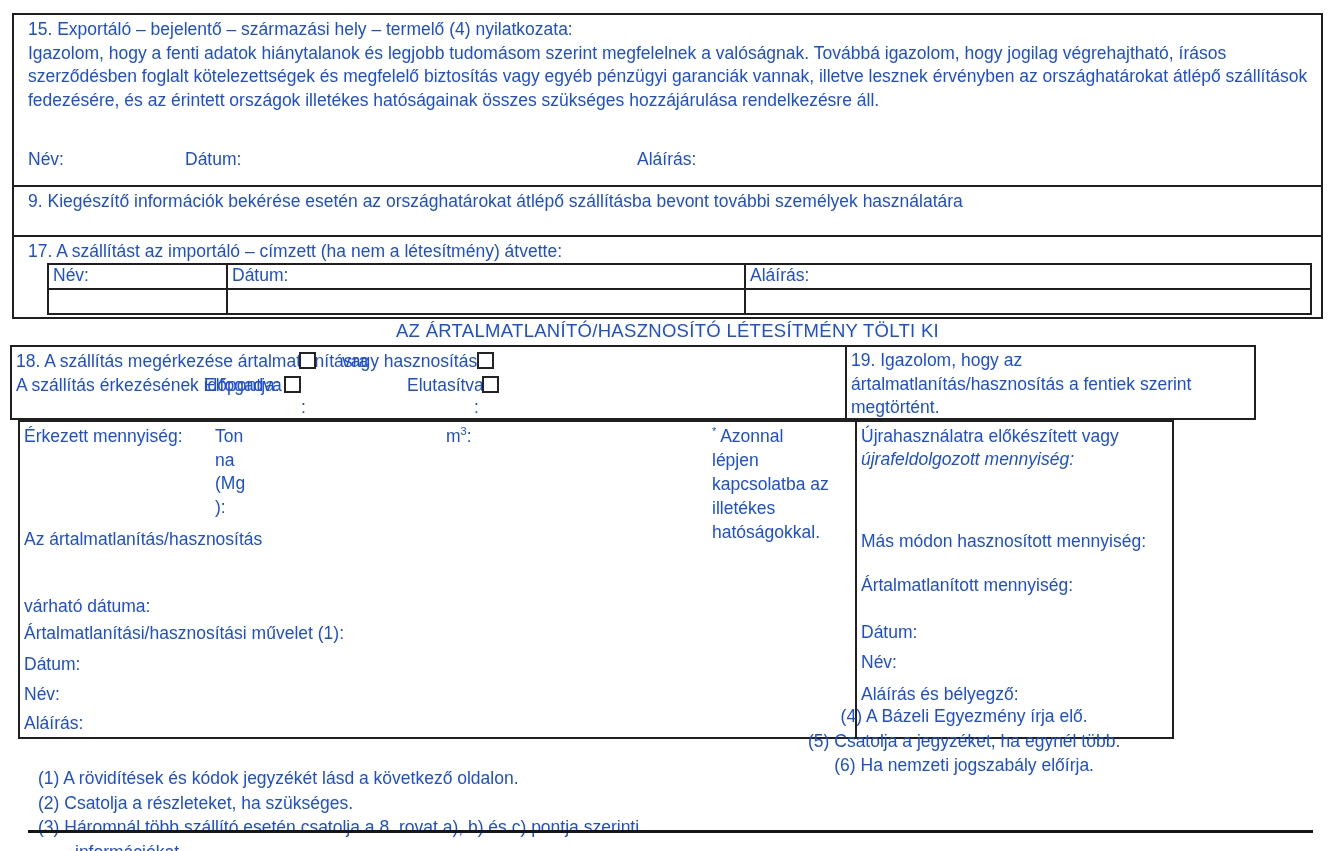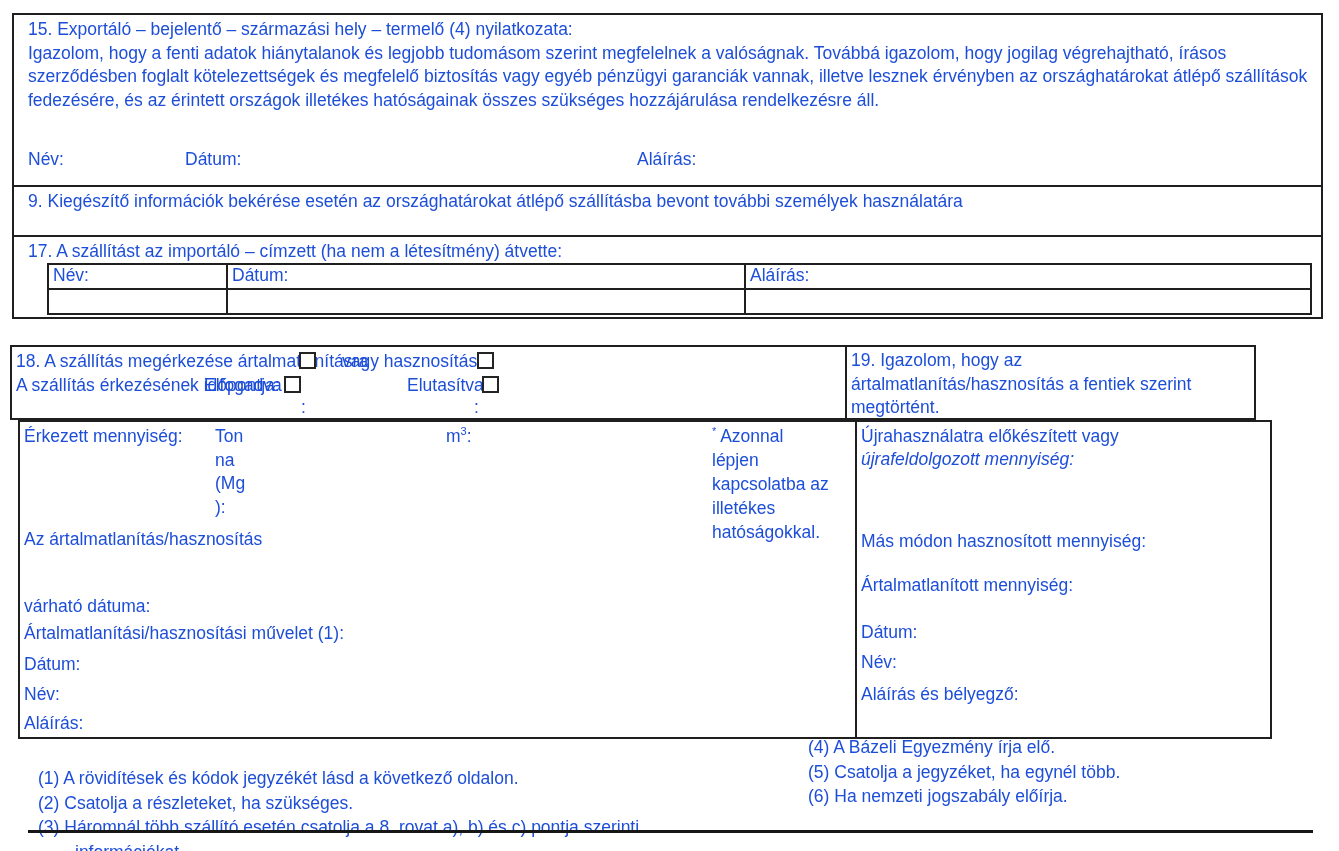--- a/index.html
+++ b/index.html
@@ -62,20 +62,21 @@
         </div>
         <div class="subrow">
           <div class="subcell c-name"></div>
           <div class="subcell c-date"></div>
           <div class="subcell c-sign"></div>
         </div>
       </div>
     </div>
   </div>
 
+  <div class="section-header">AZ ÁRTALMATLANÍTÓ/HASZNOSÍTÓ LÉTESÍTMÉNY TÖLTI KI</div>
 
   <div class="box" style="left:10px;top:345px;width:1246px;height:75px;">
     <span class="abs" style="left:4px;top:3px;">18. A szállítás megérkezése ártalmatlanításra</span>
     <div class="checkbox" style="left:287px;top:5px;"></div>
     <span class="abs" style="left:330px;top:3px;">vagy hasznosításra</span>
     <div class="checkbox" style="left:465px;top:5px;"></div>
 
     <span class="abs" style="left:4px;top:27px;">A szállítás érkezésének időpontja:</span>
     <span class="abs" style="left:192px;top:27px;">Elfogadva</span>
     <div class="checkbox" style="left:272px;top:29px;"></div>
@@ -87,21 +88,21 @@
 
     <div class="vline" style="left:833px;"></div>
 
     <div class="wrapblock" style="left:839px;top:2px;">
       <div>19. Igazolom, hogy az</div>
       <div>ártalmatlanítás/hasznosítás a fentiek szerint</div>
       <div>megtörtént.</div>
     </div>
   </div>
 
-  <div class="box" style="left:18px;top:420px;width:1254px;height:319px;">
+  <div class="box" style="left:18px;top:420px;width:1156px;height:319px;">
     <div class="vline" style="left:835px;"></div>
 
     <span class="abs" style="left:4px;top:3px;">Érkezett mennyiség:</span>
     <div class="wrapblock" style="left:195px;top:3px;">
       <div>Ton</div>
       <div>na</div>
       <div>(Mg</div>
       <div>):</div>
     </div>
     <span class="abs" style="left:394px;top:3px;margin-left:32px;"><span>m</span><sup>3</sup><span>:</span></span>
@@ -130,20 +131,20 @@
     <span class="abs" style="left:841px;top:229px;">Név:</span>
     <span class="abs" style="left:841px;top:261px;">Aláírás és bélyegző:</span>
   </div>
 
   <div class="fn" style="left:38px;top:744px;margin-top:22px;">
     <div>(1) A rövidítések és kódok jegyzékét lásd a következő oldalon.</div>
     <div>(2) Csatolja a részleteket, ha szükséges.</div>
     <div>(3) Háromnál több szállító esetén csatolja a 8. rovat a), b) és c) pontja szerinti</div>
     <div class="indent">információkat.</div>
   </div>
-  <div class="fn" style="left:808px;top:735px;">
+  <div class="fn" style="left:808px;top:704px;text-align:center;">
     <div>(4) A Bázeli Egyezmény írja elő.</div>
     <div>(5) Csatolja a jegyzéket, ha egynél több.</div>
     <div>(6) Ha nemzeti jogszabály előírja.</div>
   </div>
 
   <div class="hr-bottom"></div>
 </div>
 
 </body></html>

